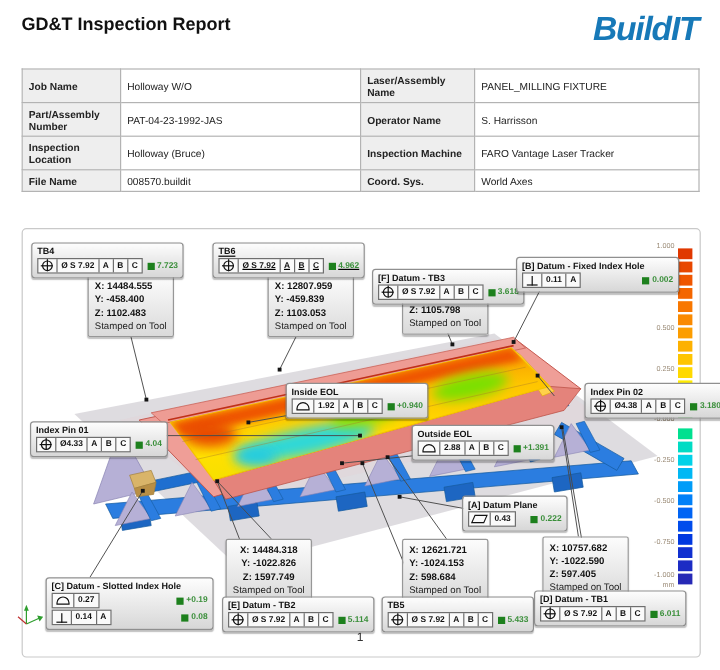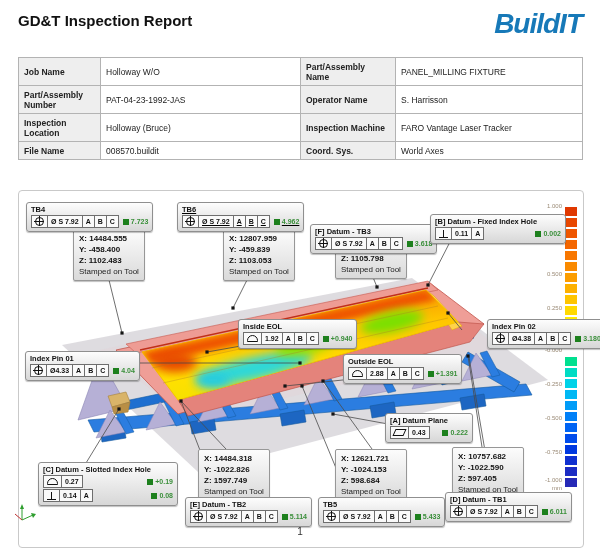--- a/index.html
+++ b/index.html
@@ -62,21 +62,21 @@
     <colgroup>
         <col style="width:82px">
         <col style="width:200px">
         <col style="width:95px">
         <col style="width:187px">
       </colgroup>
     <tbody>
         <tr style="height:28px">
       <td class="lbl">Job Name</td>
       <td>Holloway W/O</td>
-      <td class="lbl">Part/Assembly Name</td>
+      <td class="lbl">Laser/Assembly Name</td>
       <td>PANEL_MILLING FIXTURE</td>
     </tr>
     <tr style="height:28px">
       <td class="lbl">Part/Assembly Number</td>
       <td>PAT-04-23-1992-JAS</td>
       <td class="lbl">Operator Name</td>
       <td>S. Harrisson</td>
     </tr>
     <tr style="height:28px">
       <td class="lbl">Inspection Location</td>
@@ -375,21 +375,21 @@
           </span>
       <span class="fc">0.43</span>
     </div>
         <span class="result">
           <span class="sq"></span>
           <span>0.222</span>
         </span>
       </div>
   </div>
 
-  <div class="callout" style="left:38px;top:462px;width:130px;">
+  <div class="callout" style="left:38px;top:481px;width:130px;">
     <div class="title">[C] Datum - Slotted Index Hole</div>
     <div class="fcfline" style="justify-content:space-between;">
         <div class="fcf">
       <span class="fc">
             <span class="sym-prof"></span>
           </span>
       <span class="fc">0.27</span>
     </div>
         <span class="result">
           <span class="sq"></span>
@@ -479,21 +479,21 @@
     <div>Y: -459.839</div>
     <div>Z: 1103.053</div>
     <div class="note">Stamped on Tool</div>
   </div>
   <div class="coords" style="left:335px;top:227px;">
     <div>X: 10758.315</div>
     <div>Y: -461.087</div>
     <div>Z: 1105.798</div>
     <div class="note">Stamped on Tool</div>
   </div>
-  <div class="coords" style="left:198px;top:449px;">
+  <div class="coords" style="left:188px;top:449px;text-align:center;">
     <div>X: 14484.318</div>
     <div>Y: -1022.826</div>
     <div>Z: 1597.749</div>
     <div class="note">Stamped on Tool</div>
   </div>
   <div class="coords" style="left:335px;top:449px;">
     <div>X: 12621.721</div>
     <div>Y: -1024.153</div>
     <div>Z: 598.684</div>
     <div class="note">Stamped on Tool</div>

